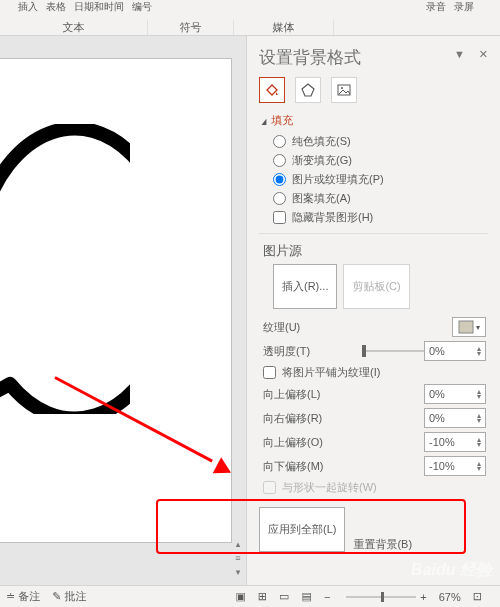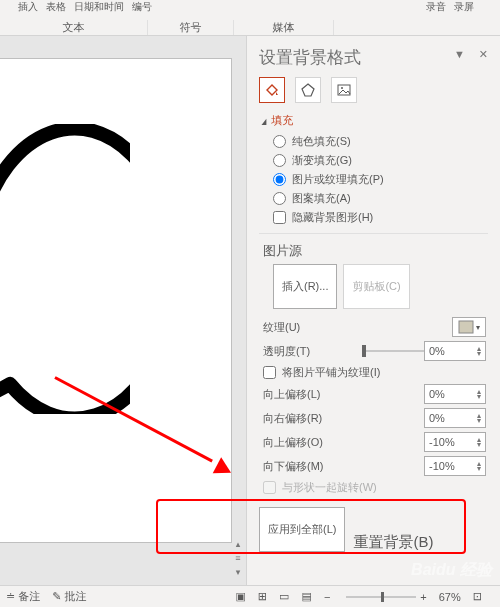--- a/index.html
+++ b/index.html
@@ -202,21 +202,21 @@
       </div>
   </div>
 
   <label class="check-row" style="margin-left:4px;color:#b0b0b0">
       <input type="checkbox" disabled="" style="">
       <span>与形状一起旋转(W)</span>
     </label>
 
   <div class="apply-row">
     <button class="btn">应用到全部(L)</button>
-    <span style="font-size:15px;cursor:pointer">重置背景(B)</span>
+    <span style="font-size:11px;cursor:pointer">重置背景(B)</span>
   </div>
 </div>
 
 <div class="redbox"></div>
 
 <div class="statusbar">
   <div class="seg">≐ <span>备注</span></div>
   <div class="seg">✎ <span>批注</span></div>
   <div class="spacer"></div>
   <div class="seg">▣</div>

